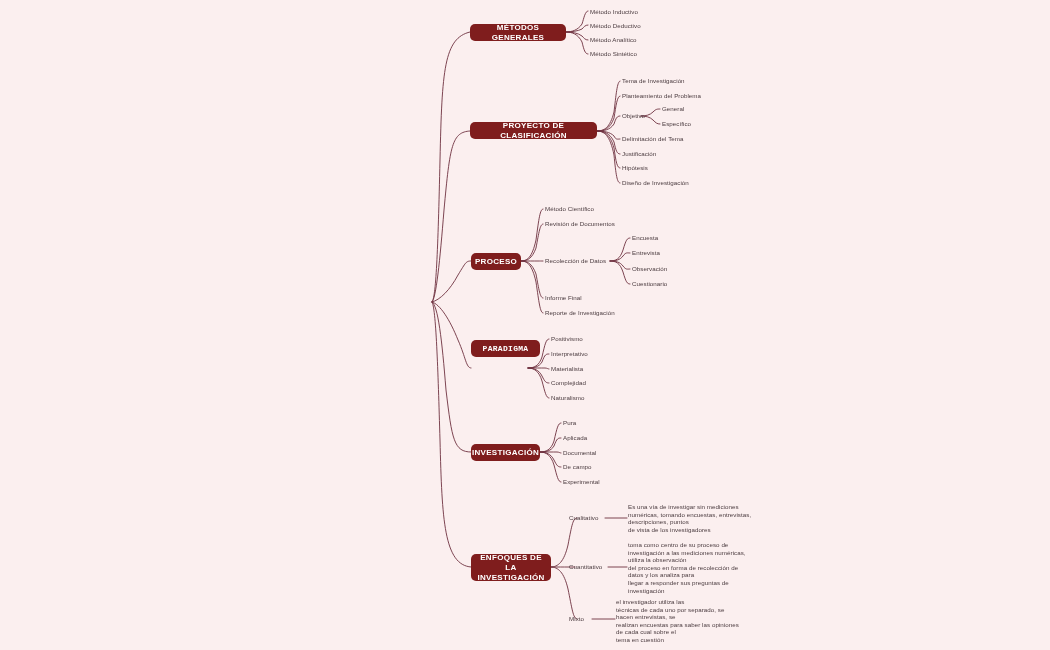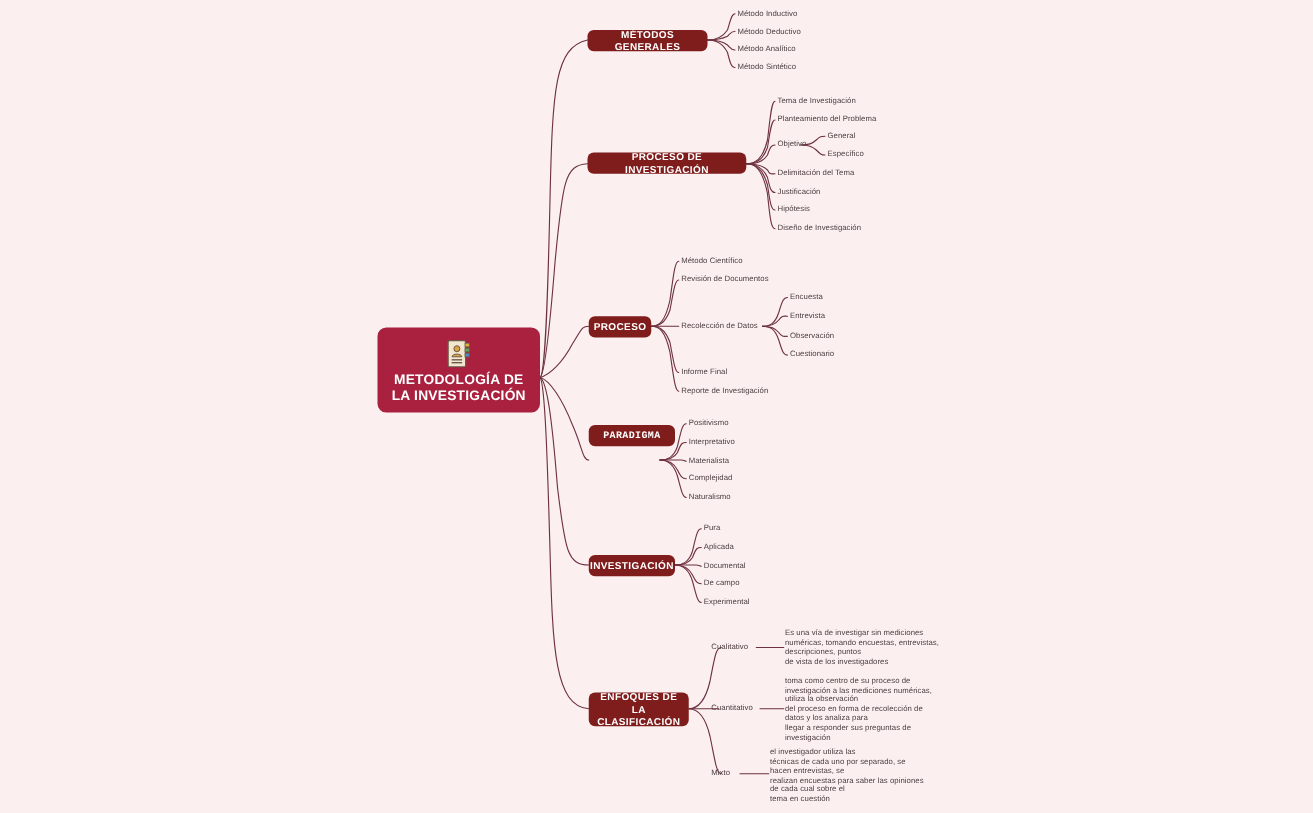--- a/index.html
+++ b/index.html
@@ -137,49 +137,33 @@
       <path d="M551,567 C558,567 564,562 568,545 C572,524 573,518 577,518"></path>
       <path d="M551,567 C558,567 564,567 568,567 C571,567 573,567 575,567"></path>
       <path d="M551,567 C558,567 564,572 568,589 C572,608 573,619 577,619"></path>
 
       <path d="M605,518 L627,518"></path>
       <path d="M608,567 L627,567"></path>
       <path d="M592,619 L615,619"></path>
     </g>
   </svg>
 
-  <div class="central-node">
-    <div class="central-icon">
-      <svg viewBox="0 0 20 22" width="20" height="22">
-        <rect x="1.5" y="0.5" width="14" height="21" rx="1.2" fill="#F2E6CF" stroke="#6B5A4A" stroke-width="1"></rect>
-        <rect x="15" y="2.5" width="3.5" height="3" fill="#E0B23A" stroke="#6B5A4A" stroke-width="0.7"></rect>
-        <rect x="15" y="6.5" width="3.5" height="3" fill="#5FA85C" stroke="#6B5A4A" stroke-width="0.7"></rect>
-        <rect x="15" y="10.5" width="3.5" height="3" fill="#4C8DC4" stroke="#6B5A4A" stroke-width="0.7"></rect>
-        <circle cx="8.5" cy="7" r="2.4" fill="#D9A441" stroke="#6B5A4A" stroke-width="0.8"></circle>
-        <path d="M4.6,13.4 C4.6,10.6 12.4,10.6 12.4,13.4 Z" fill="#D9A441" stroke="#6B5A4A" stroke-width="0.8" stroke-linejoin="round"></path>
-        <rect x="4.3" y="15.3" width="8.4" height="1.1" fill="#6B5A4A"></rect>
-        <rect x="4.3" y="17.6" width="8.4" height="1.1" fill="#6B5A4A"></rect>
-      </svg>
-    </div>
-    <div class="central-title">METODOLOGÍA DE
-LA INVESTIGACIÓN</div>
-  </div>
 
   <div class="branch-node" style="left:470px; top:24px; width:96px; height:17px;">MÉTODOS GENERALES</div>
 
-  <div class="branch-node" style="left:470px; top:122px; width:127px; height:17px;">PROCESO DE INVESTIGACIÓN</div>
+  <div class="branch-node" style="left:470px; top:122px; width:127px; height:17px;">PROYECTO DE CLASIFICACIÓN</div>
 
   <div class="branch-node" style="left:471px; top:253px; width:50px; height:17px;">PROCESO</div>
 
   <div class="branch-node" style="left:471px; top:340px; width:69px; height:17px;font-family:Liberation Mono, monospace;">PARADIGMA</div>
 
   <div class="branch-node" style="left:471px; top:444px; width:69px; height:17px;">INVESTIGACIÓN</div>
 
   <div class="branch-node" style="left:471px; top:554px; width:80px; height:27px;">ENFOQUES DE LA
-CLASIFICACIÓN</div>
+INVESTIGACIÓN</div>
 
   <div class="leaf" style="left:590px; top:8px;">Método Inductivo</div>
   <div class="leaf" style="left:590px; top:22px;">Método Deductivo</div>
   <div class="leaf" style="left:590px; top:36px;">Método Analítico</div>
   <div class="leaf" style="left:590px; top:50px;">Método Sintético</div>
 
   <div class="leaf" style="left:622px; top:77px;">Tema de Investigación</div>
   <div class="leaf" style="left:622px; top:92px;">Planteamiento del Problema</div>
   <div class="leaf" style="left:622px; top:112px;">Objetivo</div>
   <div class="leaf" style="left:662px; top:105px;">General</div>

